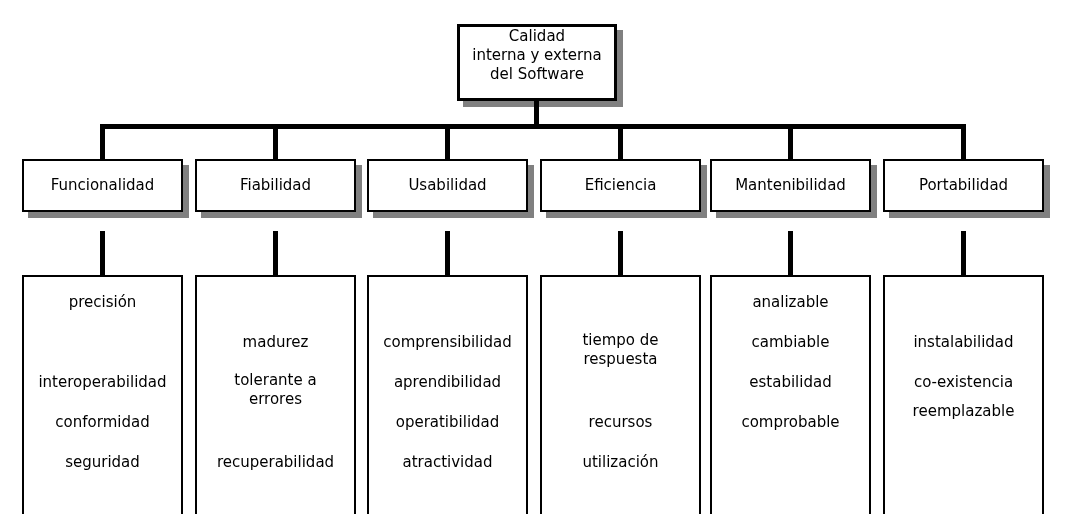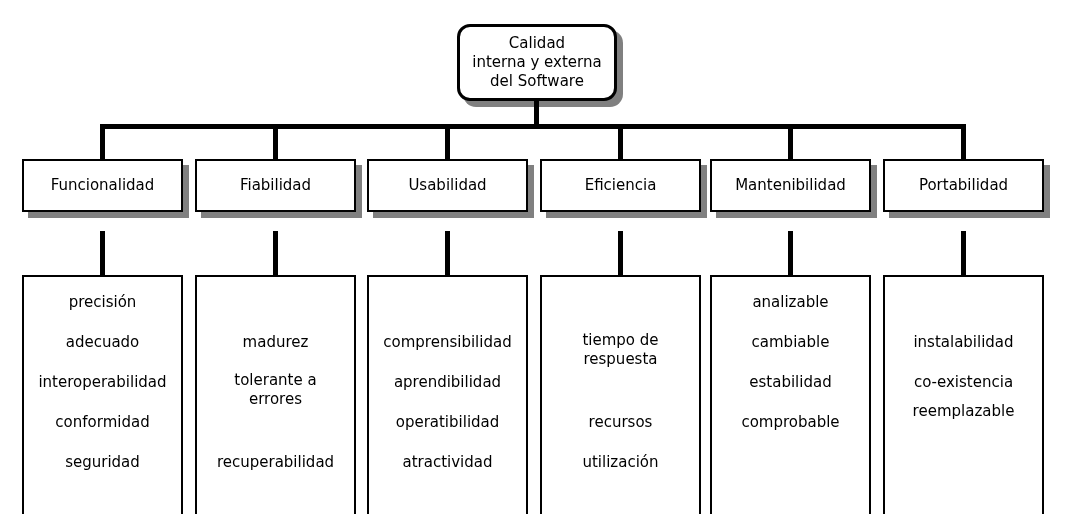--- a/index.html
+++ b/index.html
@@ -25,23 +25,22 @@
   .shadowed {
     box-shadow: 6px 6px 0 #808080;
   }
   .top-box {
     left: 457px;
     top: 24px;
     width: 160px;
     height: 77px;
     border-width: 3px;
     display: flex;
-    align-items: center;
+    align-items: flex-start;
     justify-content: center;
-    border-radius: 13px;
   }
   .cat-box {
     top: 159px;
     width: 161px;
     height: 53px;
     display: flex;
     align-items: center;
     justify-content: center;
   }
   .sub-box {
@@ -100,21 +99,20 @@
       <div class="line" style="left: 961px; top: 124px; width: 5px; height: 37px;"></div>
       <div class="line" style="left: 961px; top: 231px; width: 5px; height: 46px;"></div>
     </div>
 
   <div id="columns">
       <div class="box cat-box shadowed" style="left: 22px;">
         <div class="node-label">Funcionalidad</div>
       </div>
       <div class="box sub-box" style="left: 22px;">
         <div class="attr-item" style="top: 5px;">precisión</div>
-        <div class="attr-item" style="top: 45px;">adecuado</div>
         <div class="attr-item" style="top: 85px;">interoperabilidad</div>
         <div class="attr-item" style="top: 125px;">conformidad</div>
         <div class="attr-item" style="top: 165px;">seguridad</div>
       </div>
       <div class="box cat-box shadowed" style="left: 195px;">
         <div class="node-label">Fiabilidad</div>
       </div>
       <div class="box sub-box" style="left: 195px;">
         <div class="attr-item" style="top: 45px;">madurez</div>
         <div class="attr-item" style="top: 93px;">tolerante a

